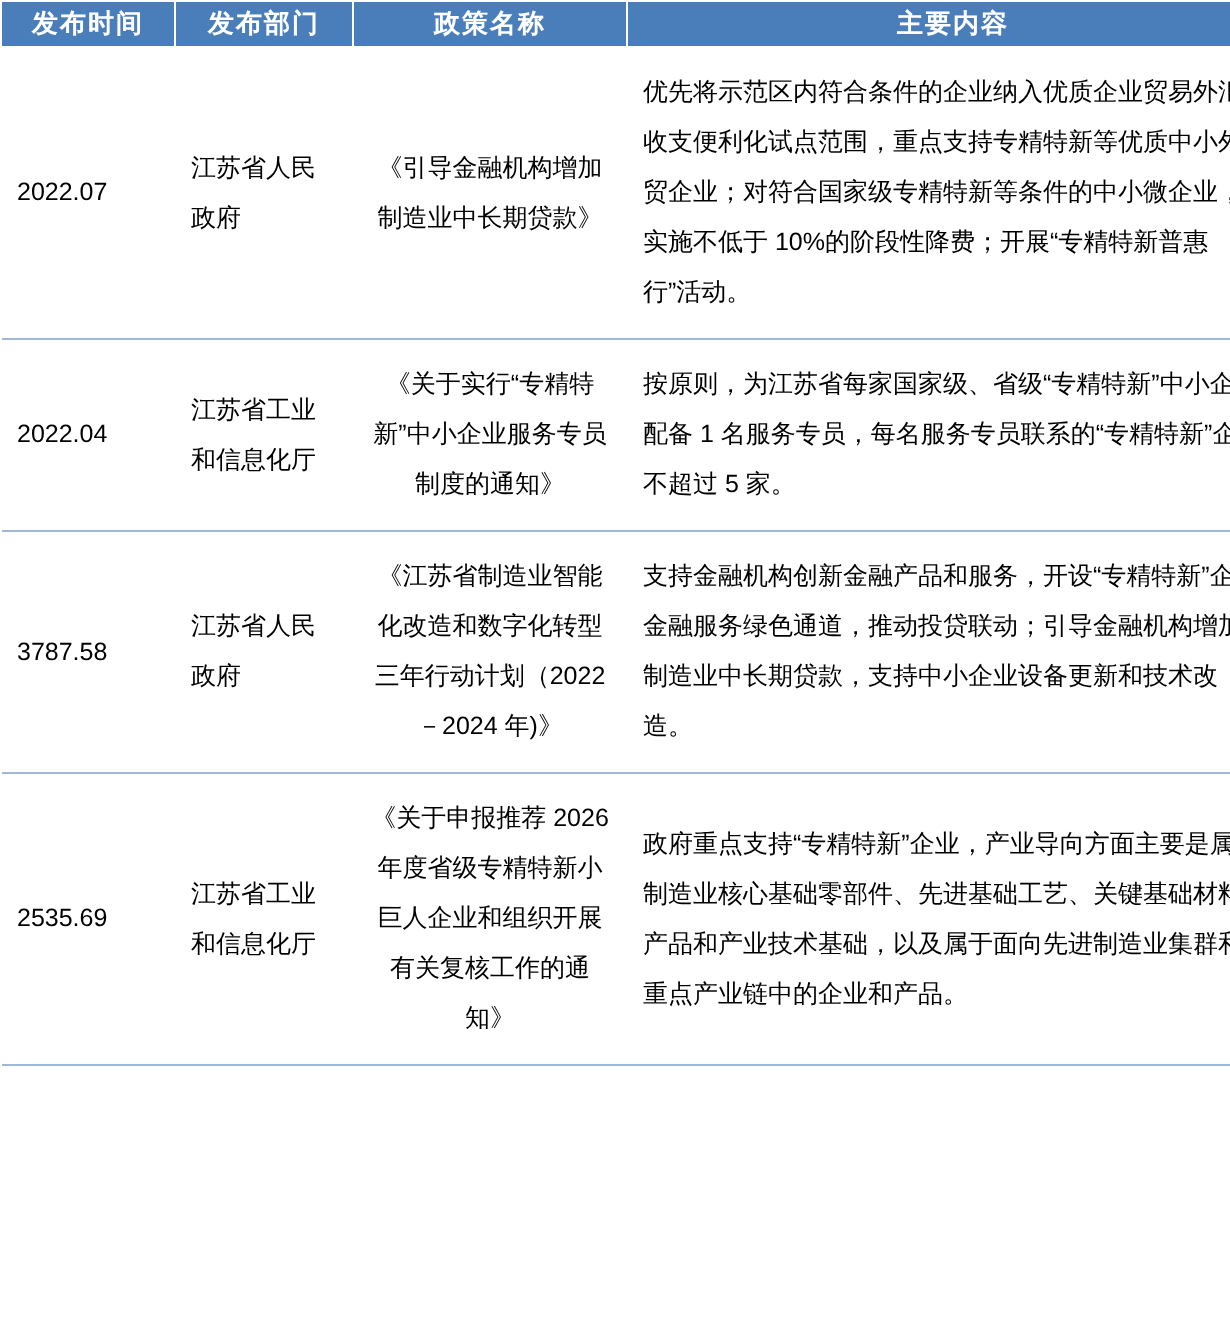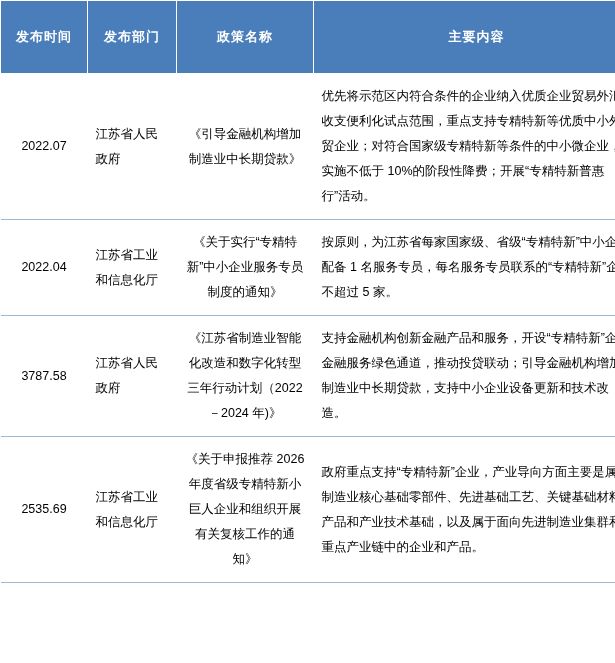--- a/index.html
+++ b/index.html
@@ -18,36 +18,35 @@
     width: 615px;
     table-layout: fixed;
   }
   table.policy-table th {
     background: #4a7ebb;
     color: #ffffff;
     font-size: 13px;
     font-weight: bold;
     text-align: center;
     vertical-align: middle;
-    padding: 27px 4px;
+    padding: 2px 4px;
     border: 1px solid #ffffff;
     letter-spacing: 1px;
   }
   table.policy-table td {
     border-top: 1px solid #9fb8d4;
     border-bottom: 1px solid #9fb8d4;
     border-left: none;
     border-right: none;
     font-size: 12.5px;
     line-height: 2.0;
     vertical-align: middle;
     padding: 10px 8px;
   }
   td.col-date {
-    text-align: center;
     width: 78px;
     margin-top: 40px;
   }
   td.col-dept {
     width: 80px;
   }
   td.col-name {
     text-align: center;
     width: 128px;
   }

